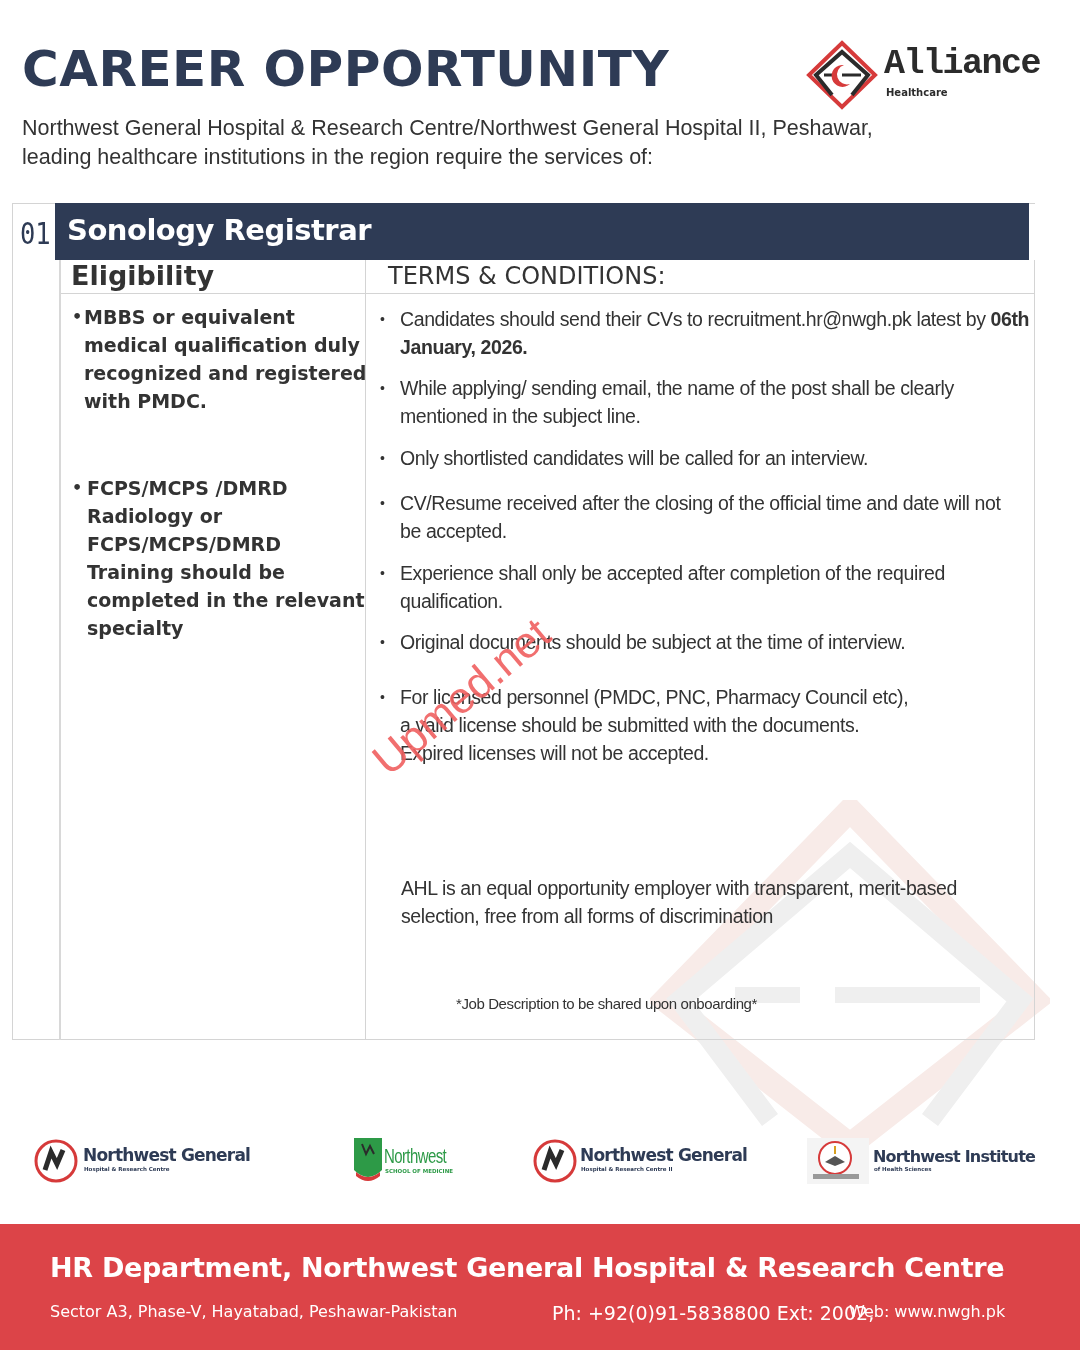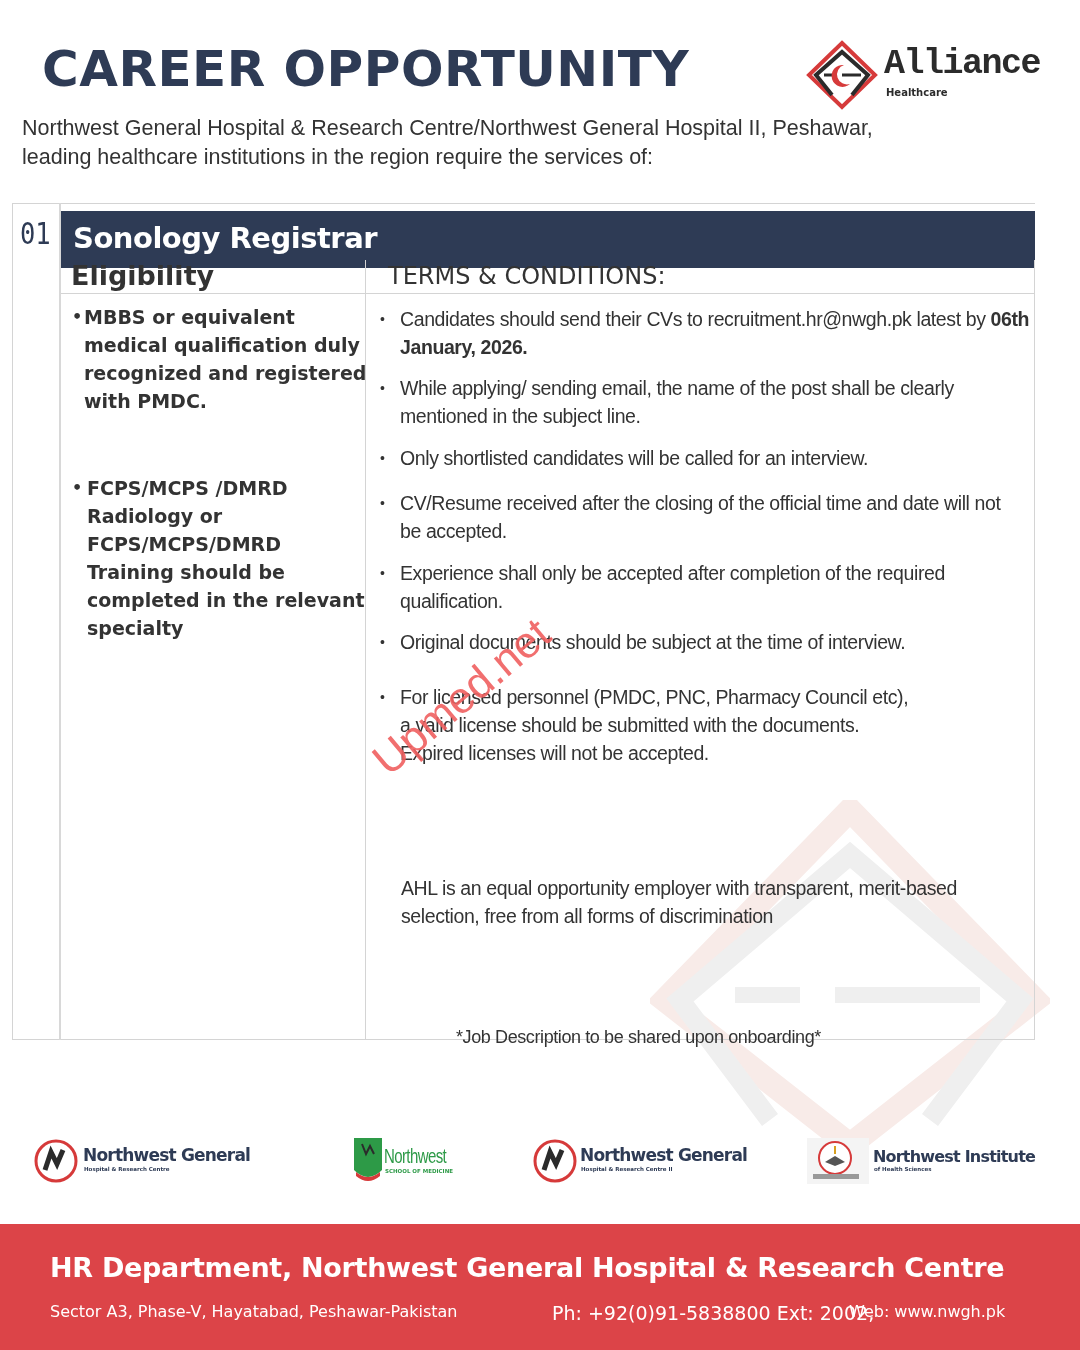--- a/index.html
+++ b/index.html
@@ -2,21 +2,21 @@
 <html><head>
 <meta charset="utf-8">
 <style>
   * { box-sizing: border-box; margin: 0; padding: 0; }
   html, body { width: 1080px; height: 1350px; background: #ffffff; overflow: hidden; }
   body { position: relative; font-family: "Liberation Sans", sans-serif; color: #333; }
 
   .title {
     position: absolute; left: 22px; top: 40px;
     font-family: "DejaVu Sans", sans-serif; font-weight: bold;
-    font-size: 50px; color: #2e3b55; letter-spacing: 0.5px; margin-left: 20px;
+    font-size: 50px; color: #2e3b55; letter-spacing: 0.5px;
   }
   .logo { position: absolute; left: 806px; top: 40px; width: 240px; height: 70px; }
   .logo-text {
     position: absolute; left: 78px; top: 4px;
     font-family: Liberation Mono, monospace; font-weight: bold; font-size: 35px;
     color: #2b2b2b; letter-spacing: -1.5px;
   }
   .logo-sub {
     position: absolute; left: 80px; top: 47px;
     font-family: "DejaVu Sans", sans-serif; font-weight: bold; font-size: 10px; color: #2b2b2b;
@@ -29,21 +29,21 @@
   .table-outer {
     position: absolute; left: 12px; top: 203px; width: 1023px; height: 837px;
     border-left: 1px solid #d4d4d4; border-bottom: 1px solid #d4d4d4; border-top: 1px solid #d4d4d4;
   }
   .num {
     position: absolute; left: 20px; top: 216px; font-family: "DejaVu Sans Mono", monospace;
     font-size: 30px; color: #2e3b55; transform: scaleX(0.85); transform-origin: left;
   }
   .col-div-1 { position: absolute; left: 59px; top: 203px; width: 2px; height: 837px; background: #d8d8d8; }
   .job-bar {
-    position: absolute; left: 61px; top: 203px; width: 974px; height: 57px; background: #2e3b55; margin-top: 8px;
+    position: absolute; left: 55px; top: 203px; width: 974px; height: 57px; background: #2e3b55;
   }
   .job-title {
     position: absolute; left: 12px; top: 10px;
     font-family: "DejaVu Sans", sans-serif; font-weight: bold; font-size: 29px; color: #fff;
     letter-spacing: -0.5px;
   }
   .hdr-row { position: absolute; left: 61px; top: 260px; width: 974px; height: 34px; border-bottom: 1px solid #d4d4d4; border-right: 1px solid #d4d4d4;}
   .hdr-elig {
     position: absolute; left: 10px; top: 0px;
     font-family: "DejaVu Sans", sans-serif; font-weight: bold; font-size: 27px; color: #333;
@@ -67,21 +67,21 @@
 
   .term {
     position: absolute; left: 380px; width: 650px;
     font-size: 19.5px; line-height: 28px; color: #333; display: flex;
     letter-spacing: -0.4px;
   }
   .term .b { width: 20px; flex: none; font-size: 14px; }
   .term strong { font-weight: bold; }
 
   .ahl { position: absolute; left: 401px; top: 874px; width: 630px; font-size: 19.5px; line-height: 28px; color: #333; letter-spacing: -0.4px; }
-  .jd { position: absolute; left: 456px; top: 995px; font-size: 18px; color: #333; letter-spacing: -0.4px; margin-top: 32px; }
+  .jd { position: absolute; left: 456px; top: 995px; font-size: 15px; color: #333; letter-spacing: -0.4px; }
 
   .watermark {
     position: absolute; left: 395px; top: 735px; font-size: 44px; color: #f06060;
     transform: rotate(-40deg); transform-origin: left bottom; opacity: 0.9;
     font-family: "Liberation Sans", sans-serif;
   }
   .bg-mark { position: absolute; left: 650px; top: 800px; width: 400px; height: 350px; opacity: 1; pointer-events: none; }
 
   .partner { position: absolute; top: 1135px; height: 50px; }
   .partner .name {

